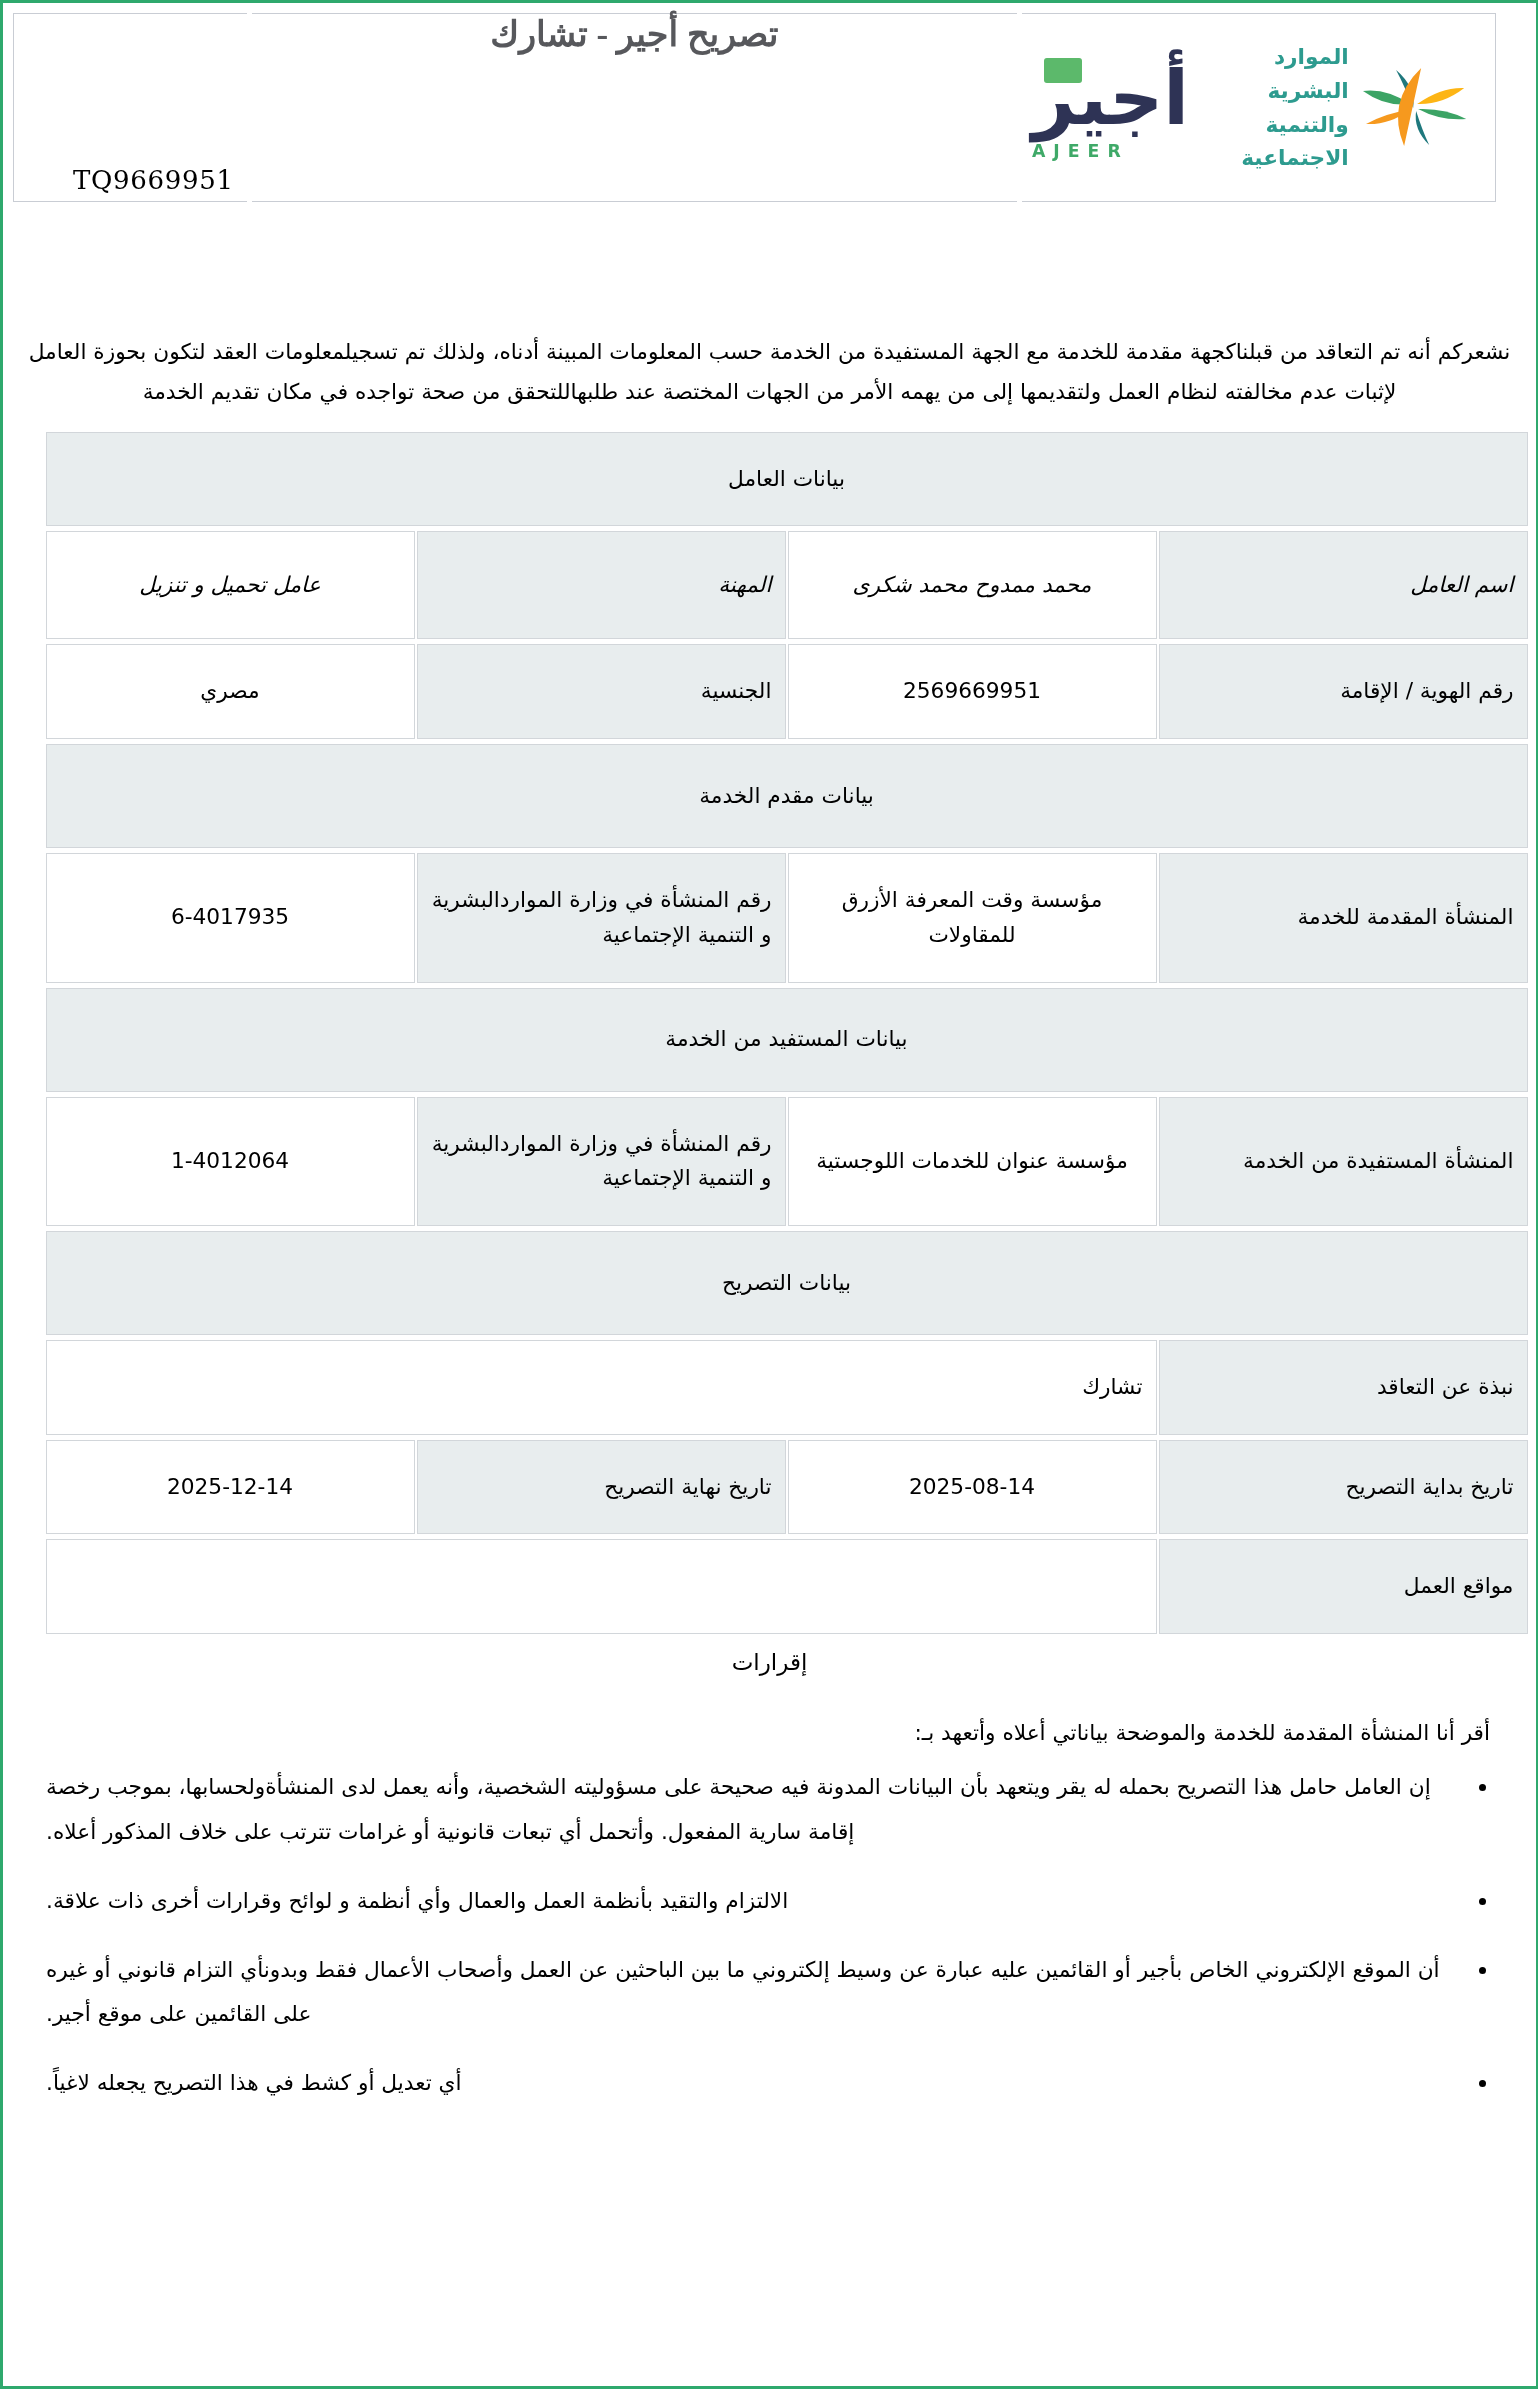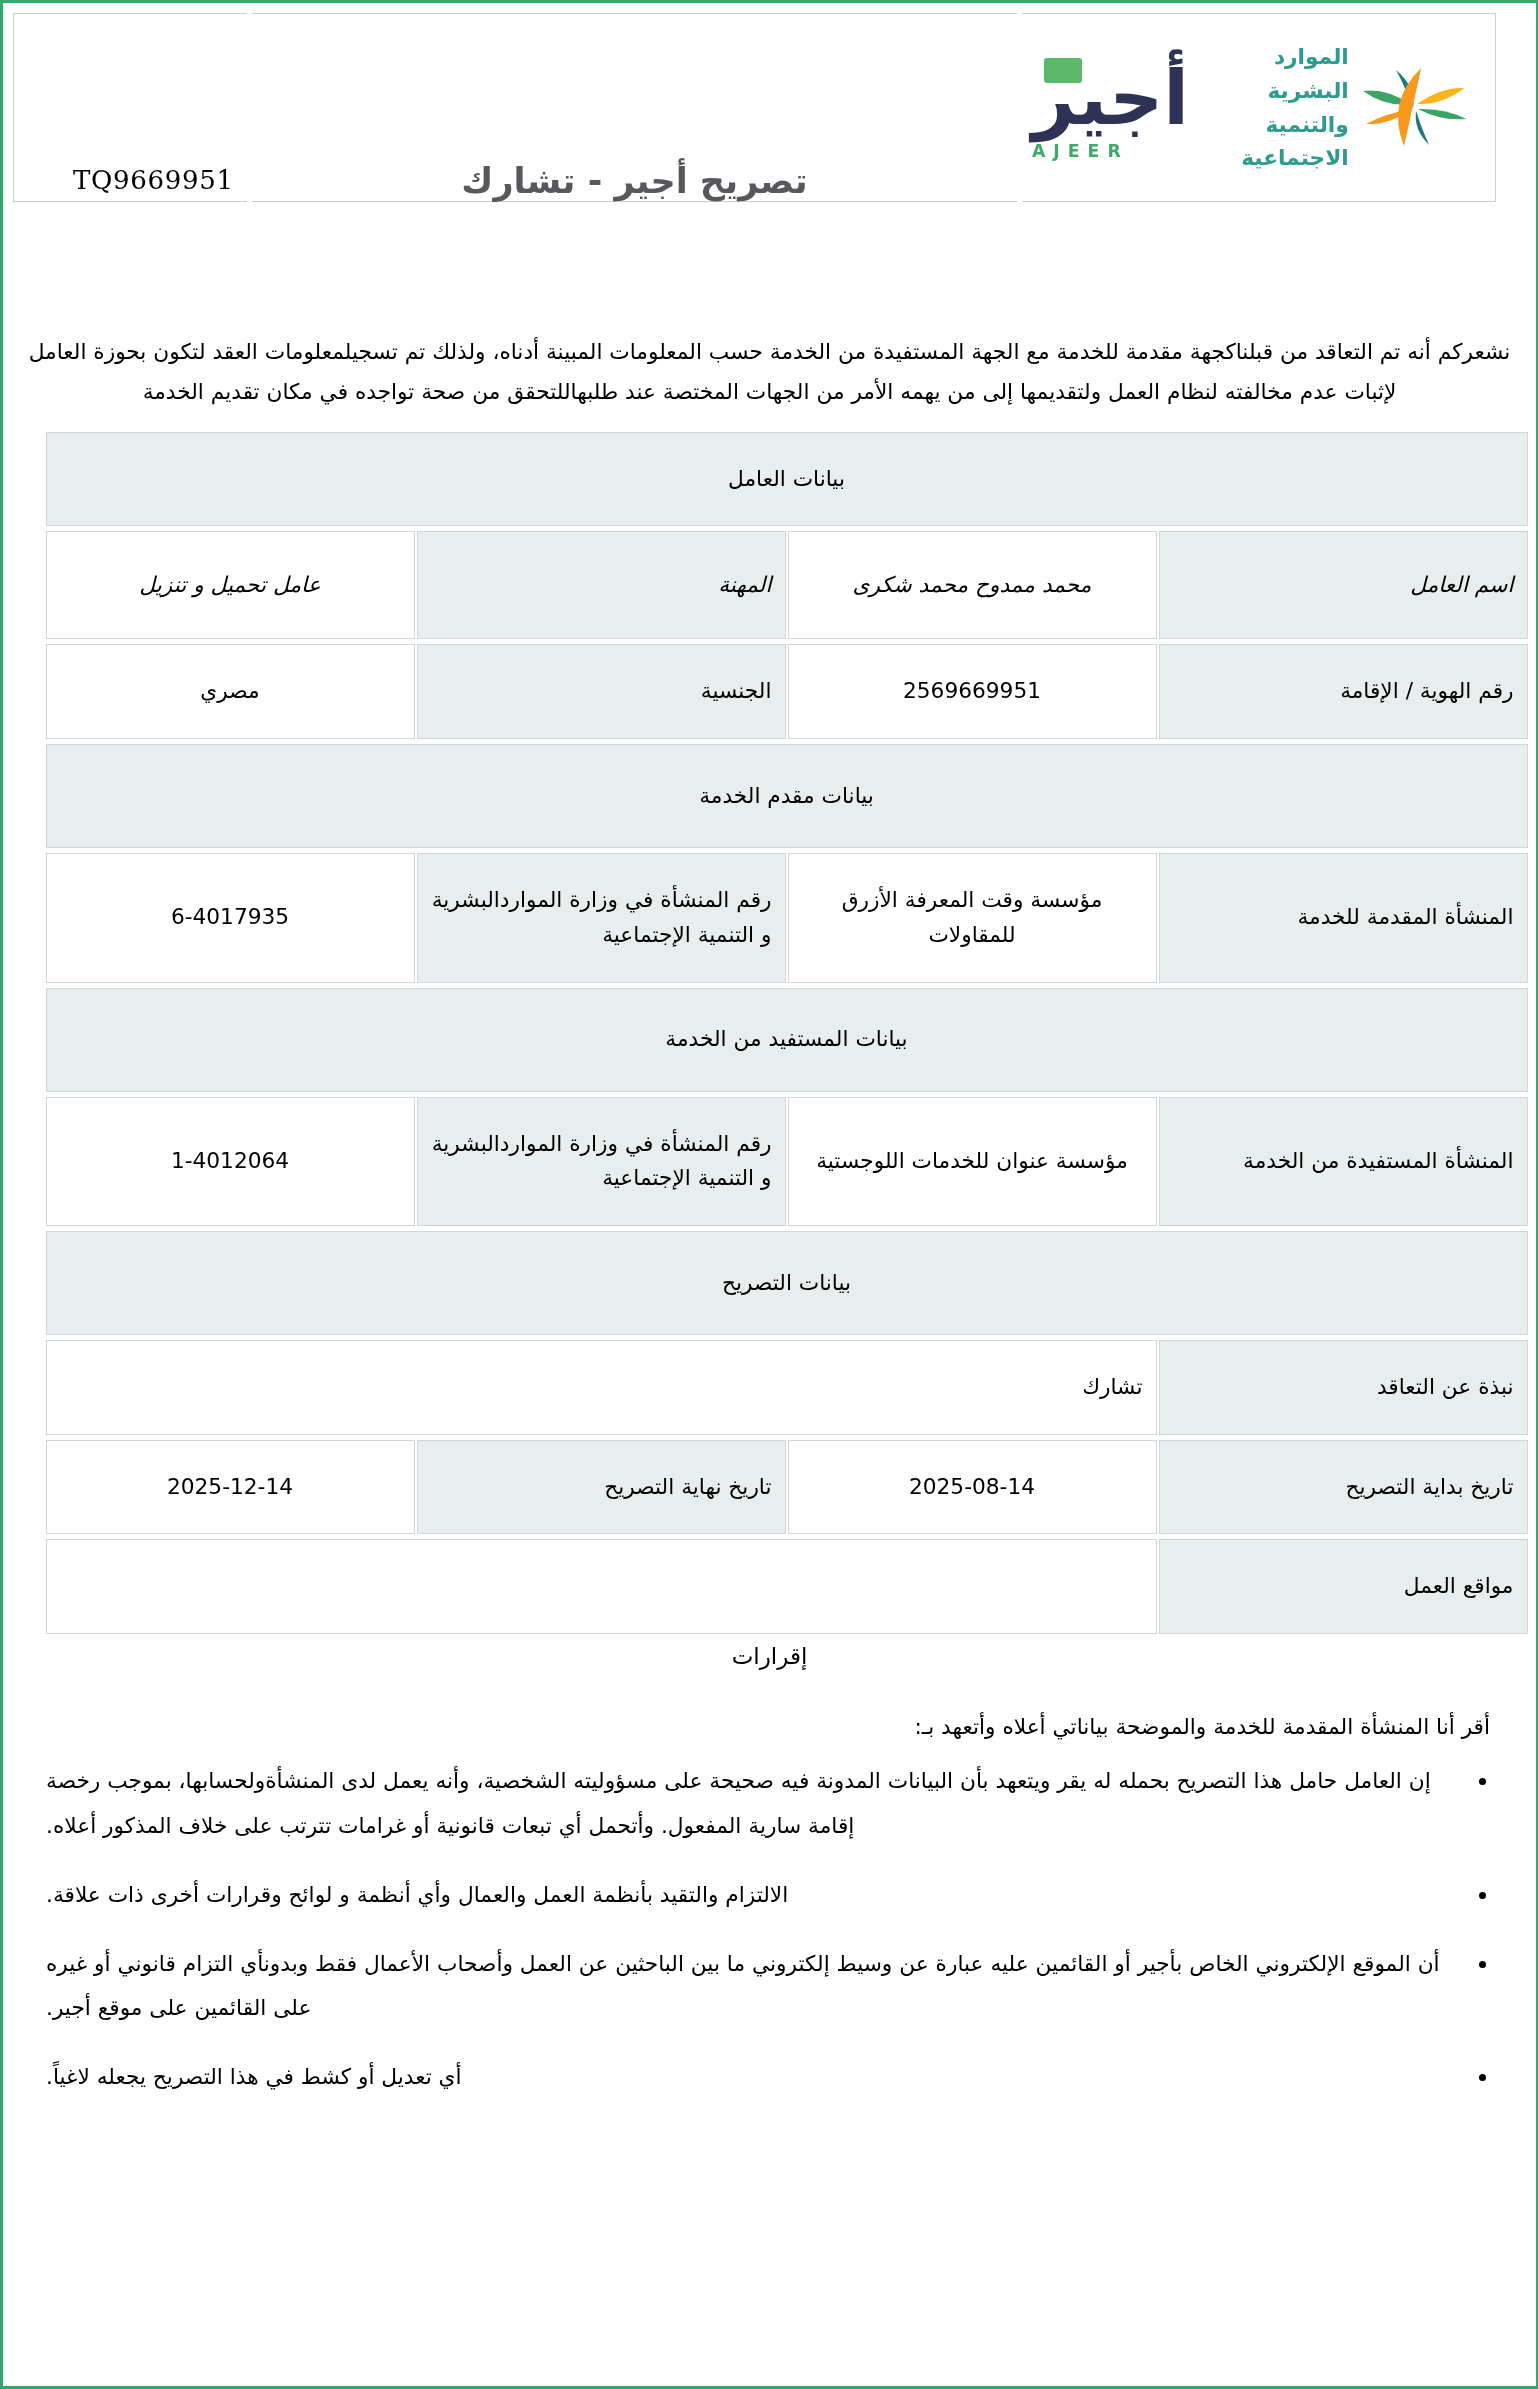--- a/index.html
+++ b/index.html
@@ -23,21 +23,21 @@
     background:#fff;position:relative;direction:rtl;
     font-family:"DejaVu Sans",sans-serif;color:#000;overflow:hidden;
   }
   
   .hdr{
     display:flex;direction:ltr;height:189px;margin:10px 40px 0 10px;
     border-left:1.4px solid #c9cdd4;border-right:1.4px solid #c9cdd4;column-gap:5px;
   }
   .hdr>div{border-top:1.4px solid #c9cdd4;border-bottom:1.4px solid #c9cdd4;box-sizing:border-box;}
   .hdr-left{flex:0 0 233px;position:relative;}
-  .hdr-mid{flex:1 1 auto;display:flex;align-items:flex-end;justify-content:center;}
+  .hdr-mid{flex:1 1 auto;display:flex;align-items:flex-start;justify-content:center;font-family:Liberation Serif, serif;}
   .hdr-right{flex:0 0 473px;display:flex;direction:ltr;align-items:center;justify-content:space-between;padding:0 26px 0 10px;}
   .tq{
     position:absolute;left:59px;bottom:5.8px;direction:ltr;
     font-family:"DejaVu Serif",serif;font-size:26px;letter-spacing:0.7px;
   }
   .title{font-size:35px;font-weight:bold;color:var(--title_gray);letter-spacing:0;}
   
   .ajeer{position:relative;text-align:left;line-height:1;}
   .ajeer-ar-wrap{position:relative;display:inline-block;}
   .ajeer-rect{position:absolute;top:2.9px;left:11.6px;width:38px;height:24.6px;background:var(--ajeer_rect_green);border-radius:2.9px;}
@@ -64,21 +64,21 @@
   td.val{background:#fff;text-align:center;}
   td.val-start{text-align:right;padding-right:10px;}
   tr.rh-120 td{height:108px;font-style:italic;}
   tr.rh-66 td{height:45px;}
   tr.rh-146 td{height:103px;}
   tr.rh-140 td{height:98px;}
   tr.rh-94 td{height:70px;margin-left:36px;}
   tr.rh-108 td{height:75px;}
   tr.rh-100 td{height:81px;}
   
-  .decl-title{text-align:center;font-size:23px;margin-top:4px;}
+  .decl-title{text-align:center;font-size:23px;margin-top:10px;}
   .decl-intro{font-size:21.7px;text-align:right;margin:45px 46px 0 29px;}
   ul.decl-list{
     margin:20px 51px 0 43px;padding-right:19px;font-size:21.7px;line-height:2.05;
     list-style:disc;
   }
   ul.decl-list li{margin-bottom:24.6px;text-align:left;}
   
   .footer{position:absolute;bottom:16px;left:0;right:0;text-align:center;font-size:21px;}
   .footer .f2{margin-top:23px;}
 </style>

